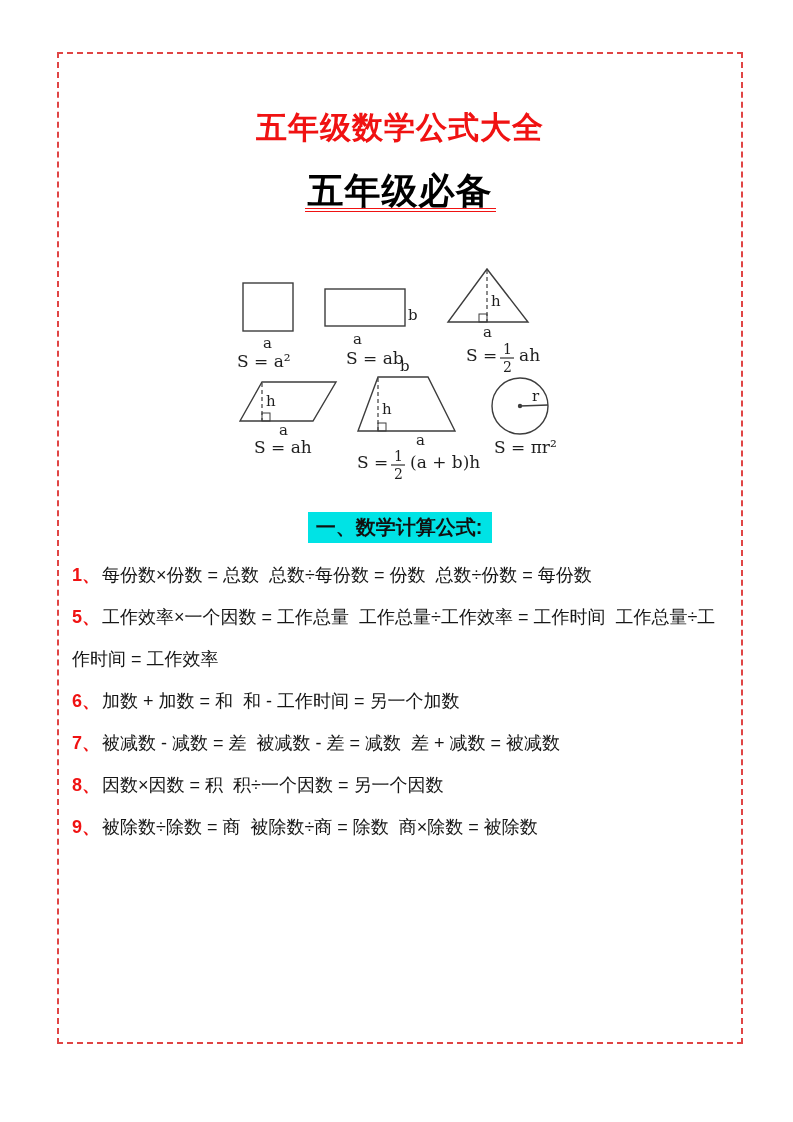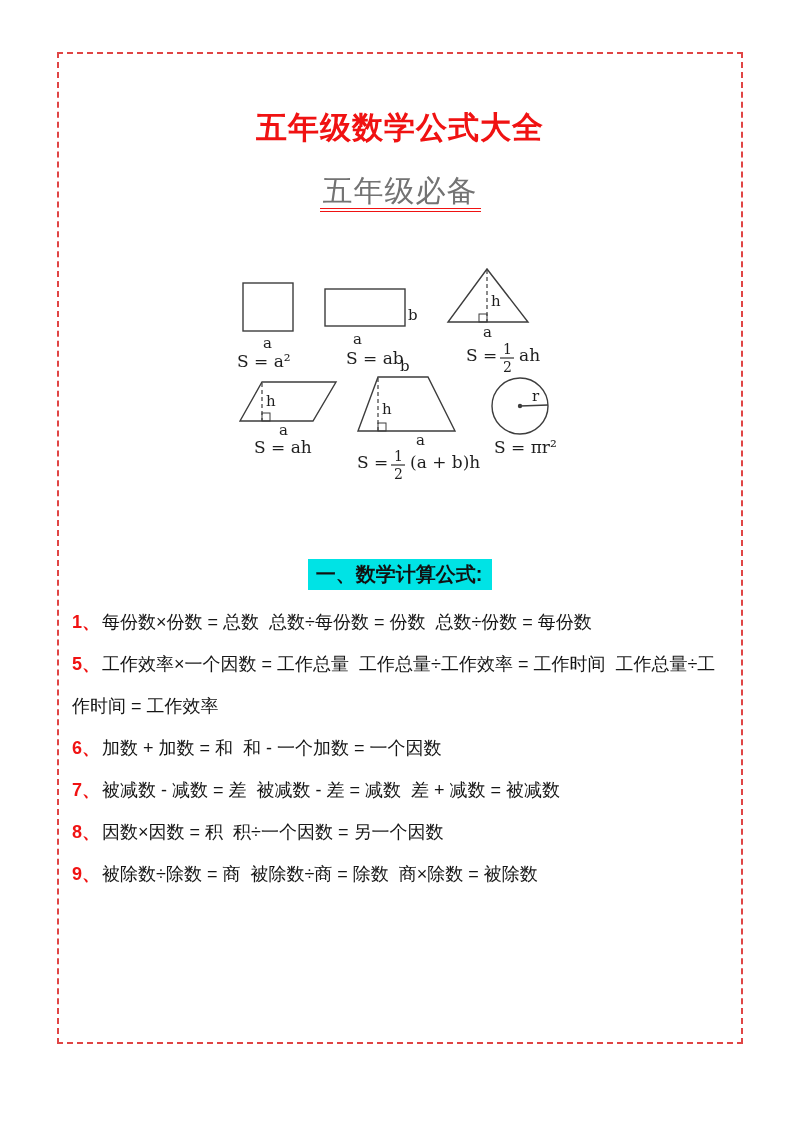--- a/index.html
+++ b/index.html
@@ -33,24 +33,24 @@
     font-weight: bold;
     color: #f01212;
     letter-spacing: 1px;
   }
   .doc-subtitle-row {
     margin-top: 30px;
     text-align: center;
   }
   .doc-subtitle {
     display: inline-block;
-    font-size: 30px;
+    font-size: 36px;
     line-height: 30px;
-    font-weight: normal;
-    color: #737373;
+    font-weight: bold;
+    color: #000000;
     border-bottom: 4px double #f01212;
     padding: 0 3px 2px 3px;
     letter-spacing: 1px;
   }
   .figures-wrap {
     margin: 42px 0 0 143px;
     width: 400px;
     height: 230px;
   }
   .figures-wrap svg { display: block; }
@@ -78,21 +78,20 @@
     text-align: center;
   }
   .section-heading {
     display: inline-block;
     background: #00e3e5;
     color: #111111;
     font-size: 20px;
     line-height: 23px;
     font-weight: bold;
     padding: 4px 10px 4px 8px;
-    margin-top: 47px;
   }
   .formula-list {
     margin: 11px 18px 0 15px;
     font-size: 18px;
     line-height: 42px;
     color: #161616;
   }
   .formula-item { }
   .item-num {
     color: #f01212;
@@ -183,21 +182,21 @@
     </div>
 
     <div class="formula-list">
       <div class="formula-item">
         <span class="item-num">1、</span><span class="item-text">每份数×份数 = 总数  总数÷每份数 = 份数  总数÷份数 = 每份数</span>
       </div>
       <div class="formula-item">
         <span class="item-num">5、</span><span class="item-text">工作效率×一个因数 = 工作总量  工作总量÷工作效率 = 工作时间  工作总量÷工作时间 = 工作效率</span>
       </div>
       <div class="formula-item">
-        <span class="item-num">6、</span><span class="item-text">加数 + 加数 = 和  和 - 一个加数 = 一个因数</span>
+        <span class="item-num">6、</span><span class="item-text">加数 + 加数 = 和  和 - 工作时间 = 另一个加数</span>
       </div>
       <div class="formula-item">
         <span class="item-num">7、</span><span class="item-text">被减数 - 减数 = 差  被减数 - 差 = 减数  差 + 减数 = 被减数</span>
       </div>
       <div class="formula-item">
         <span class="item-num">8、</span><span class="item-text">因数×因数 = 积  积÷一个因数 = 另一个因数</span>
       </div>
       <div class="formula-item">
         <span class="item-num">9、</span><span class="item-text">被除数÷除数 = 商  被除数÷商 = 除数  商×除数 = 被除数</span>
       </div>

